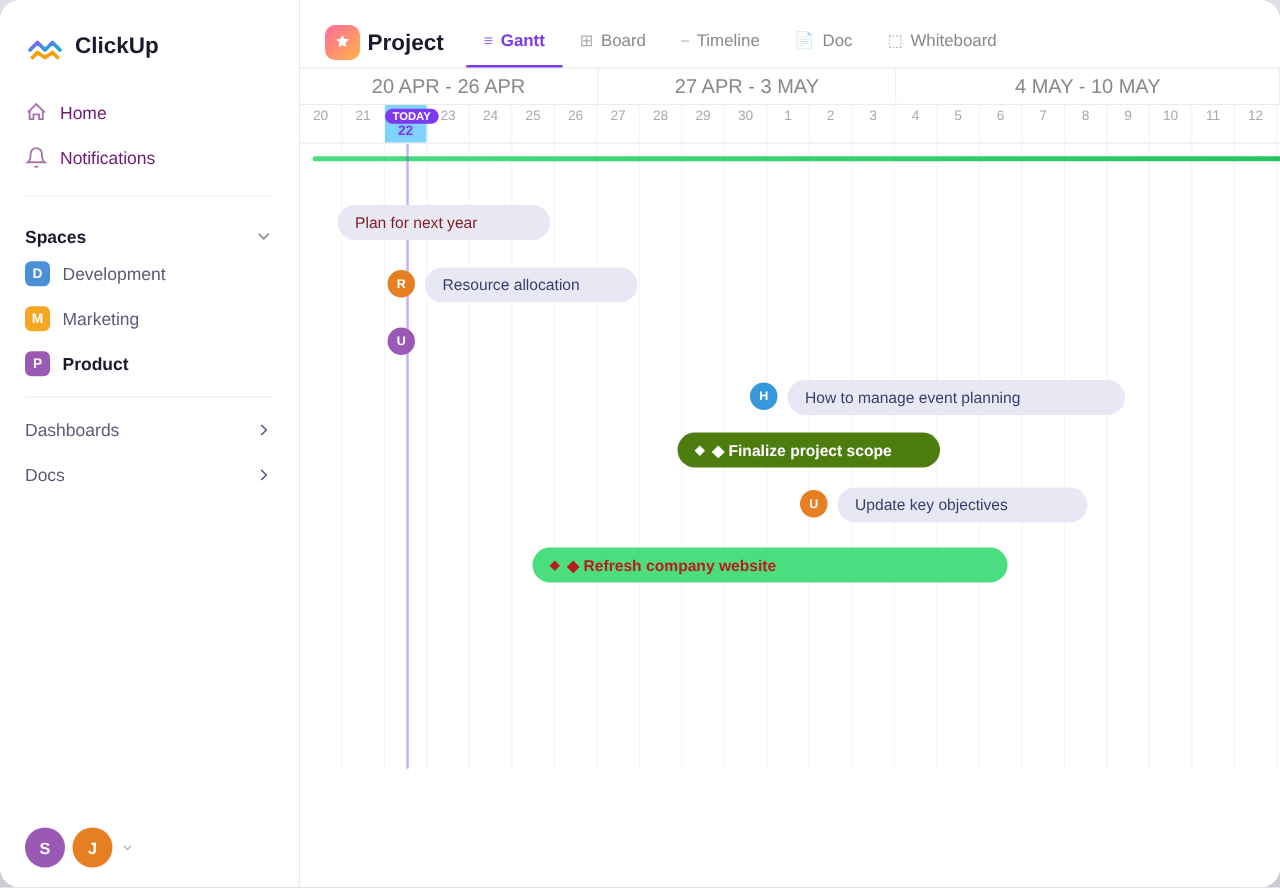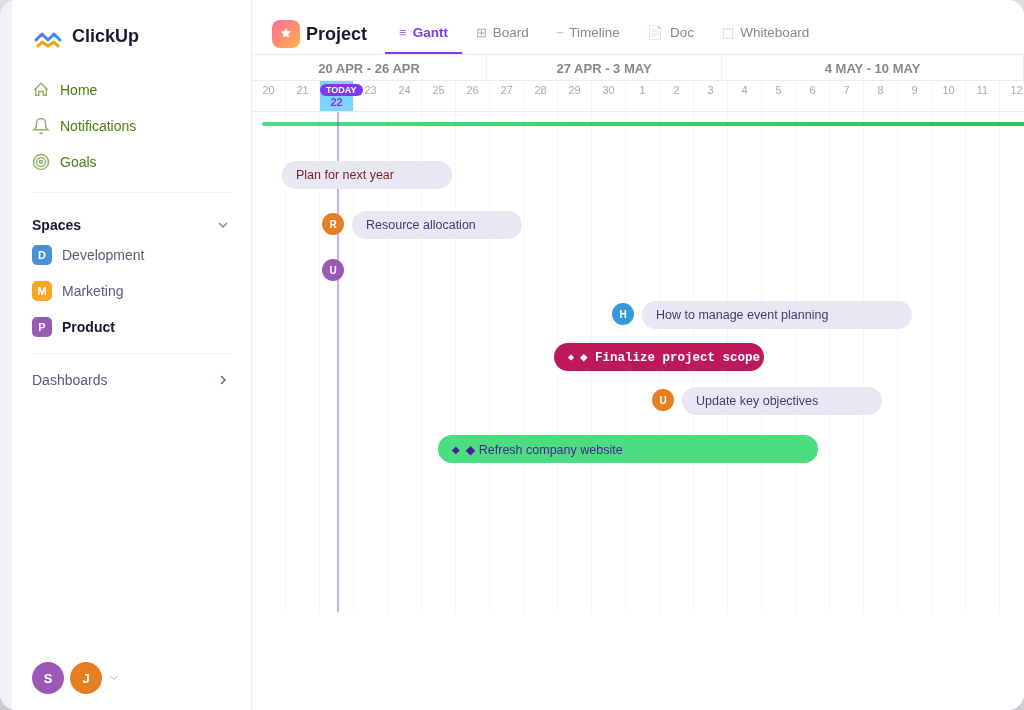--- a/index.html
+++ b/index.html
@@ -22,21 +22,20 @@
     }
     
     .sidebar {
       width: 240px;
       min-width: 240px;
       background: #fff;
       display: flex;
       flex-direction: column;
       padding: 0;
       border-right: 1px solid #ebebeb;
-      margin-left: 12px;
     }
     .sidebar-logo {
       display: flex;
       align-items: center;
       gap: 8px;
       padding: 20px 20px 16px 20px;
     }
     .logo-icon {
       width: 32px;
       height: 32px;
@@ -48,21 +47,21 @@
     }
     .sidebar-nav {
       padding: 4px 0;
     }
     .nav-item {
       display: flex;
       align-items: center;
       gap: 10px;
       padding: 9px 20px;
       cursor: pointer;
-      color: #4d7c0f;
+      color: #701a75;
       font-size: 14px;
       border-radius: 0;
       transition: background 0.15s;
     }
     .nav-item .nav-icon { width: 18px; height: 18px; opacity: 0.6; }
     .sidebar-section {
       padding: 16px 20px 4px 20px;
     }
     .section-header {
       display: flex;
@@ -205,22 +204,22 @@
     .gantt-header-row {
       display: flex;
       border-bottom: 1px solid #ebebeb;
       background: #fff;
       position: relative;
     }
     .gantt-period {
       flex: 1;
       text-align: center;
       padding: 6px 0 4px 0;
-      font-size: 13px;
-      font-weight: 700;
+      font-size: 16px;
+      font-weight: 400;
       color: #888;
       border-right: 1px solid #f0f0f0;
     }
     .gantt-days-row {
       display: flex;
       border-bottom: 1px solid #ebebeb;
       background: #fff;
     }
     .gantt-day {
       width: 34px;
@@ -302,34 +301,33 @@
       display: flex;
       align-items: center;
       padding: 0 14px;
       font-size: 12.5px;
       font-weight: 500;
       white-space: nowrap;
       color: #2d2d5e;
       background: #e8e8f5;
     }
     .task-bar.milestone {
-      background: #be185d;
+      background: #4d7c0f;
       color: #fff;
       font-weight: 600;
-      font-family: Liberation Mono, monospace;
     }
     .task-bar.milestone::before {
       content: '◆';
       margin-right: 6px;
       font-size: 10px;
     }
     .task-bar.green {
       background: #4ade80;
-      color: #4c1d95;
-      font-weight: 400;
+      color: #b91c1c;
+      font-weight: 700;
     }
     .task-bar.green::before {
       content: '◆';
       margin-right: 6px;
       font-size: 10px;
     }
     .task-avatar-img {
       width: 22px;
       height: 22px;
       border-radius: 50%;
@@ -371,28 +369,20 @@
           </svg>
         <span>Home</span>
       </div>
       <div class="nav-item">
         <svg class="nav-icon" viewBox="0 0 24 24" fill="none" stroke="currentColor" stroke-width="2">
             <path d="M18 8A6 6 0 006 8c0 7-3 9-3 9h18s-3-2-3-9"></path>
             <path d="M13.73 21a2 2 0 01-3.46 0"></path>
           </svg>
         <span>Notifications</span>
       </div>
-      <div class="nav-item">
-        <svg class="nav-icon" viewBox="0 0 24 24" fill="none" stroke="currentColor" stroke-width="2">
-            <circle cx="12" cy="12" r="10"></circle>
-            <circle cx="12" cy="12" r="6"></circle>
-            <circle cx="12" cy="12" r="2"></circle>
-          </svg>
-        <span>Goals</span>
-      </div>
     </nav>
 
     <div class="sidebar-divider"></div>
 
     <div class="sidebar-section">
       <div class="section-header">
         <span class="section-title">Spaces</span>
         <svg class="chevron-icon" viewBox="0 0 24 24" fill="none" stroke="currentColor" stroke-width="2">
             <polyline points="6 9 12 15 18 9"></polyline>
           </svg>
@@ -409,20 +399,26 @@
     </div>
     <div class="space-item active">
       <div class="space-dot" style="background:#9b59b6">P</div>
       <span>Product</span>
     </div>
 
     <div class="sidebar-divider"></div>
 
     <div class="sidebar-bottom-item">
       <span>Dashboards</span>
+      <svg width="16" height="16" viewBox="0 0 24 24" fill="none" stroke="currentColor" stroke-width="2">
+          <polyline points="9 18 15 12 9 6"></polyline>
+        </svg>
+    </div>
+    <div class="sidebar-bottom-item">
+      <span>Docs</span>
       <svg width="16" height="16" viewBox="0 0 24 24" fill="none" stroke="currentColor" stroke-width="2">
           <polyline points="9 18 15 12 9 6"></polyline>
         </svg>
     </div>
 
     <div class="sidebar-footer">
       <div class="avatar" style="background:#9b59b6">S</div>
       <div class="avatar" style="background:#e67e22">J</div>
       <svg width="12" height="12" viewBox="0 0 24 24" fill="none" stroke="#aaa" stroke-width="2">
           <polyline points="6 9 12 15 18 9"></polyline>

